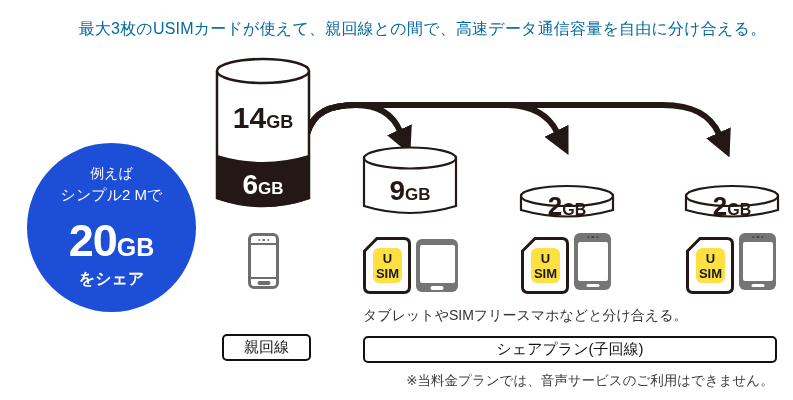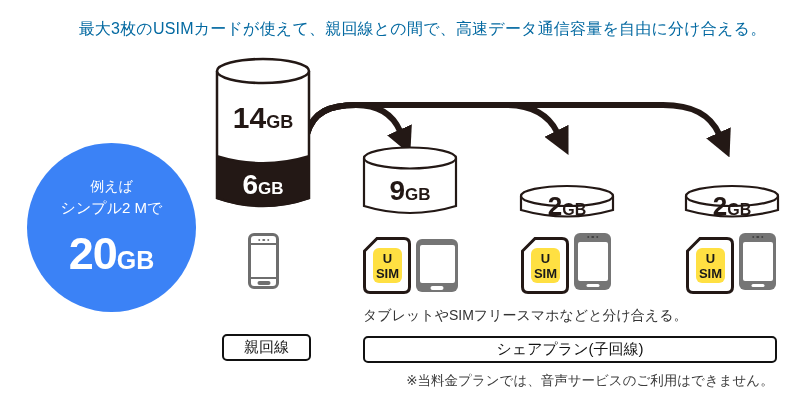--- a/index.html
+++ b/index.html
@@ -7,21 +7,21 @@
     position:relative;width:793px;height:400px;background:#fff;overflow:hidden;
     font-family:"Liberation Sans","DejaVu Sans",sans-serif;
   }
   .header{
     position:absolute;top:19px;left:0;width:793px;text-align:center;
     font-size:16px;font-weight:500;color:#0369a1;letter-spacing:0.2px;padding-left:26px;
   }
   
   .badge{
     position:absolute;left:27px;top:143px;width:169px;height:169px;border-radius:50%;
-    background:#3b82f6;color:#fff;display:flex;flex-direction:column;
+    background:#1d4ed8;color:#fff;display:flex;flex-direction:column;
     align-items:center;justify-content:center;text-align:center;
   }
   .badge .b1{font-size:14px;margin-bottom:3px;}
   .badge .b2{font-size:15px;margin-bottom:8px;}
   .badge .b3{line-height:1;margin:5px 0 1px 0;}
   .badge .num{font-size:45px;font-weight:bold;letter-spacing:-1px;}
   .badge .unit{font-size:25px;font-weight:bold;}
   .badge .b4{font-size:16px;font-weight:bold;margin-top:5px;}
   
   .art{position:absolute;left:0;top:0;}
@@ -65,20 +65,21 @@
 <body>
 
 <div class="stage">
 
   <div class="header">最大3枚のUSIMカードが使えて、親回線との間で、高速データ通信容量を自由に分け合える。</div>
 
   <div class="badge">
     <div class="b1">例えば</div>
     <div class="b2">シンプル2 Mで</div>
     <div class="b3"><span class="num">20</span><span class="unit">GB</span></div>
+    <div class="b4">をシェア</div>
   </div>
 
   <svg class="art" width="793" height="400" viewBox="0 0 793 400">
     <defs>
       <marker id="ah" viewBox="0 0 10 10" refX="0.5" refY="5" markerWidth="4.5" markerHeight="4.5" orient="auto">
         <path d="M0,0 L10,5 L0,10 Z" fill="#231815"></path>
       </marker>
     </defs>
 
     <path d="M307,134 C313,112 330,105 356,105 C379,105 393,115 400,131" fill="none" stroke="#231815" stroke-width="6" marker-end="url(#ah)"></path>

